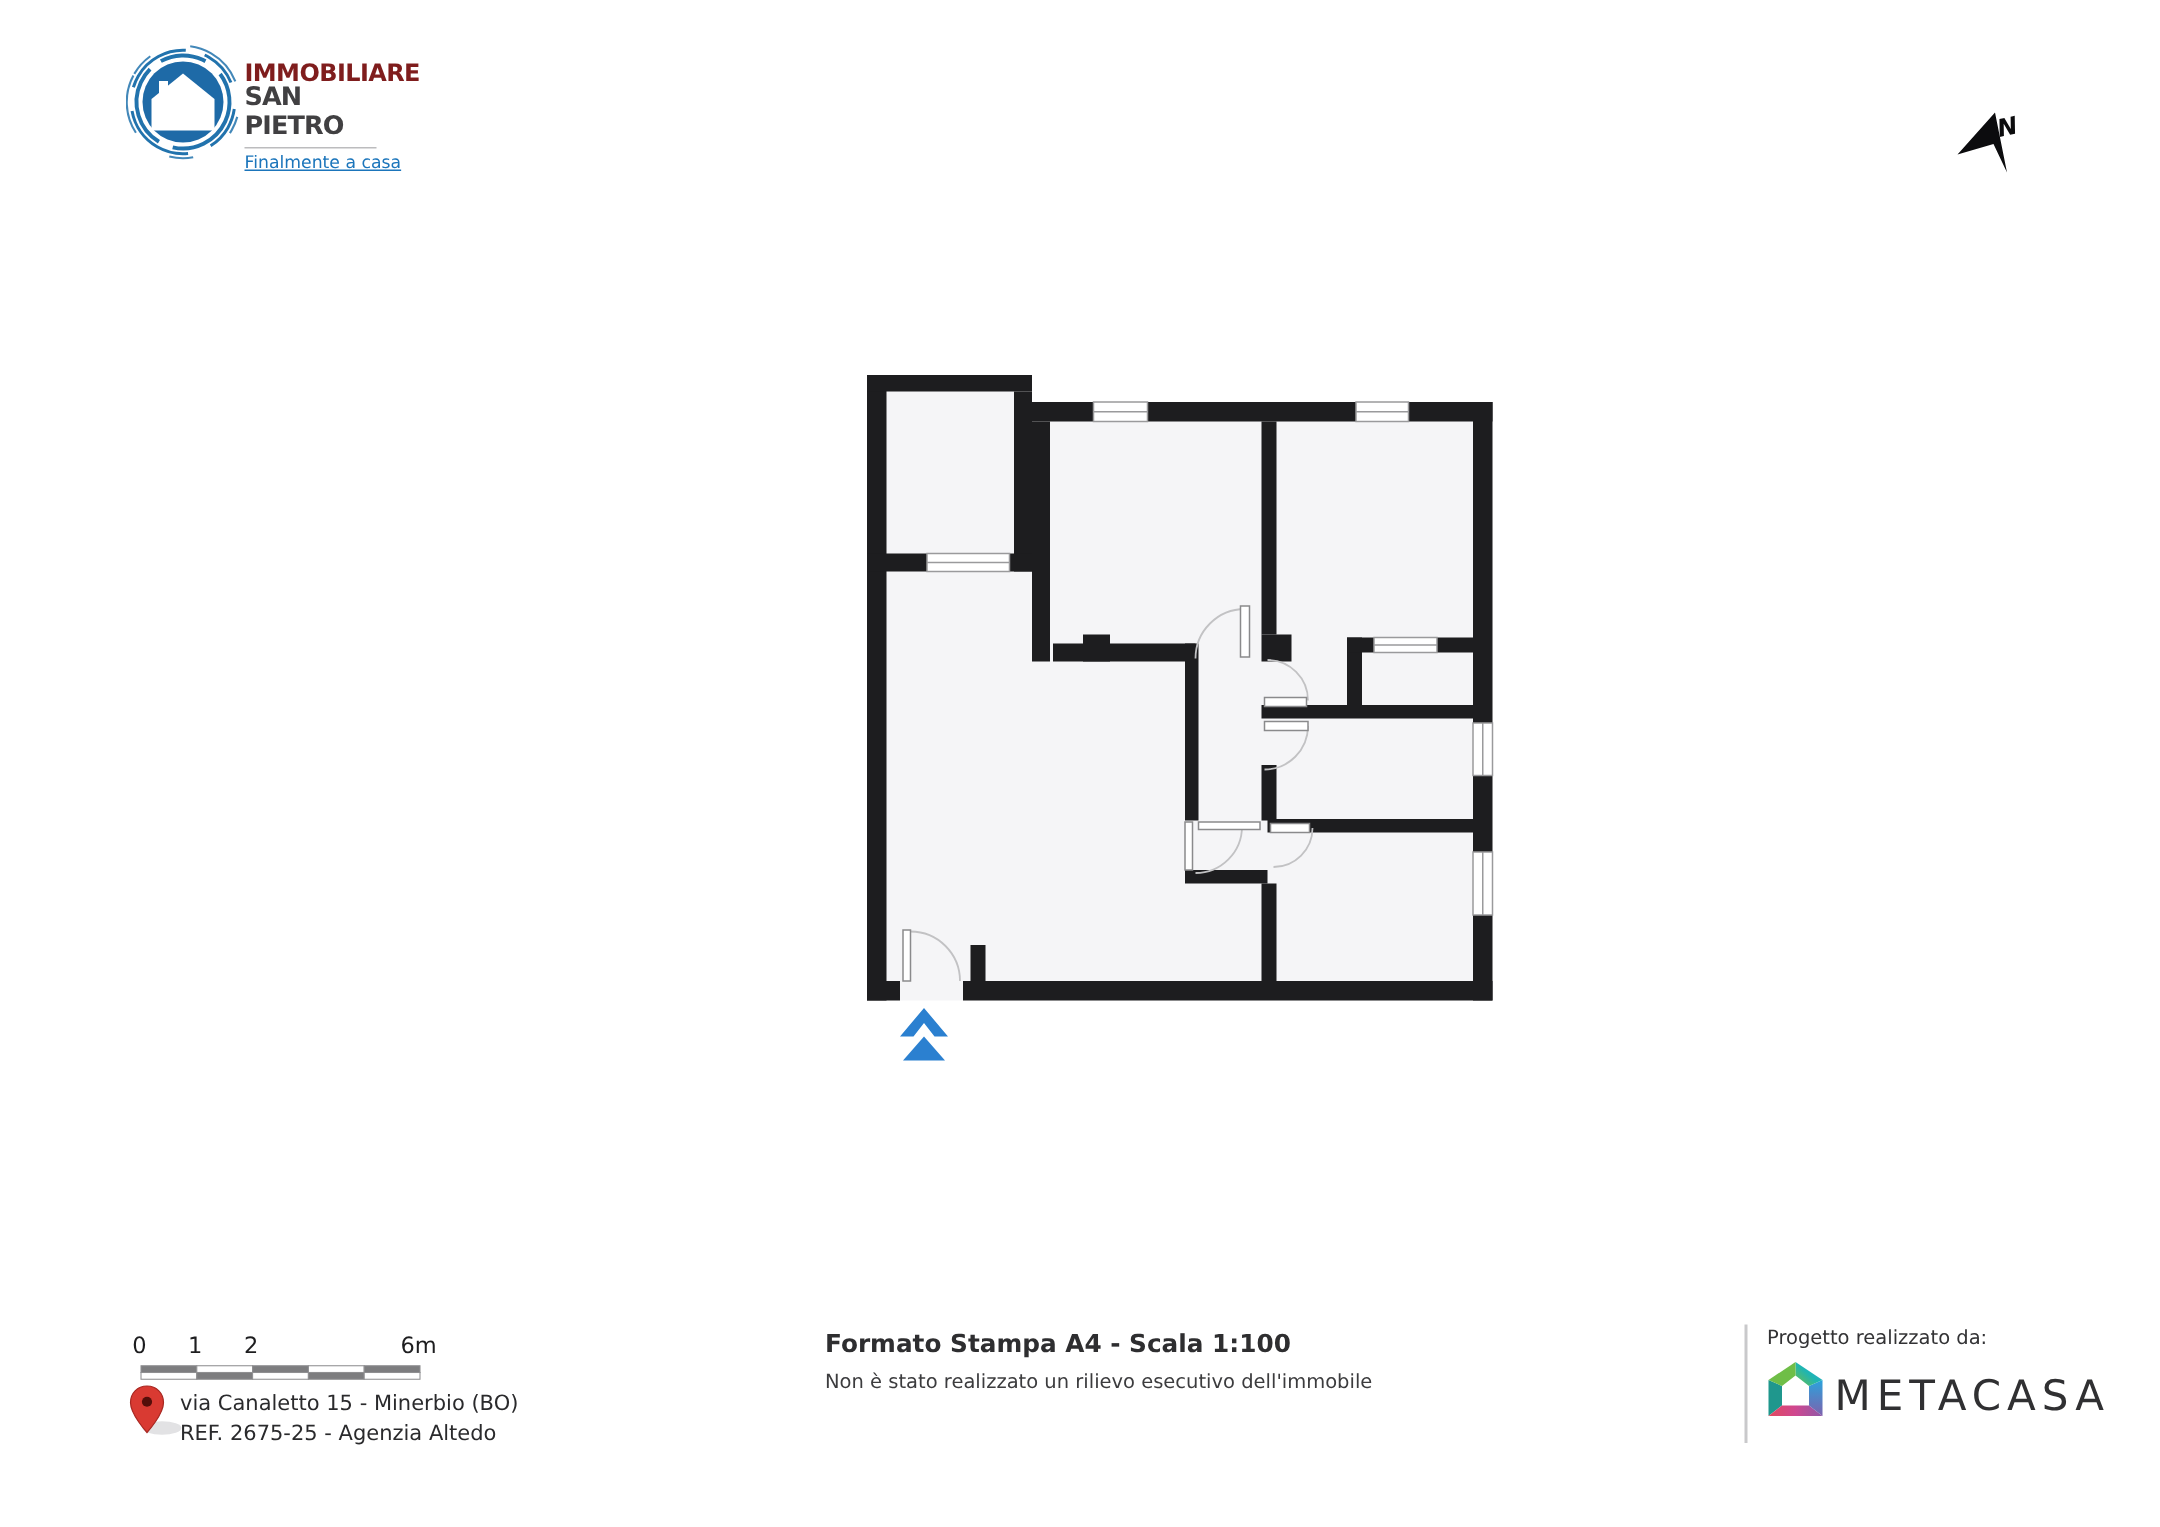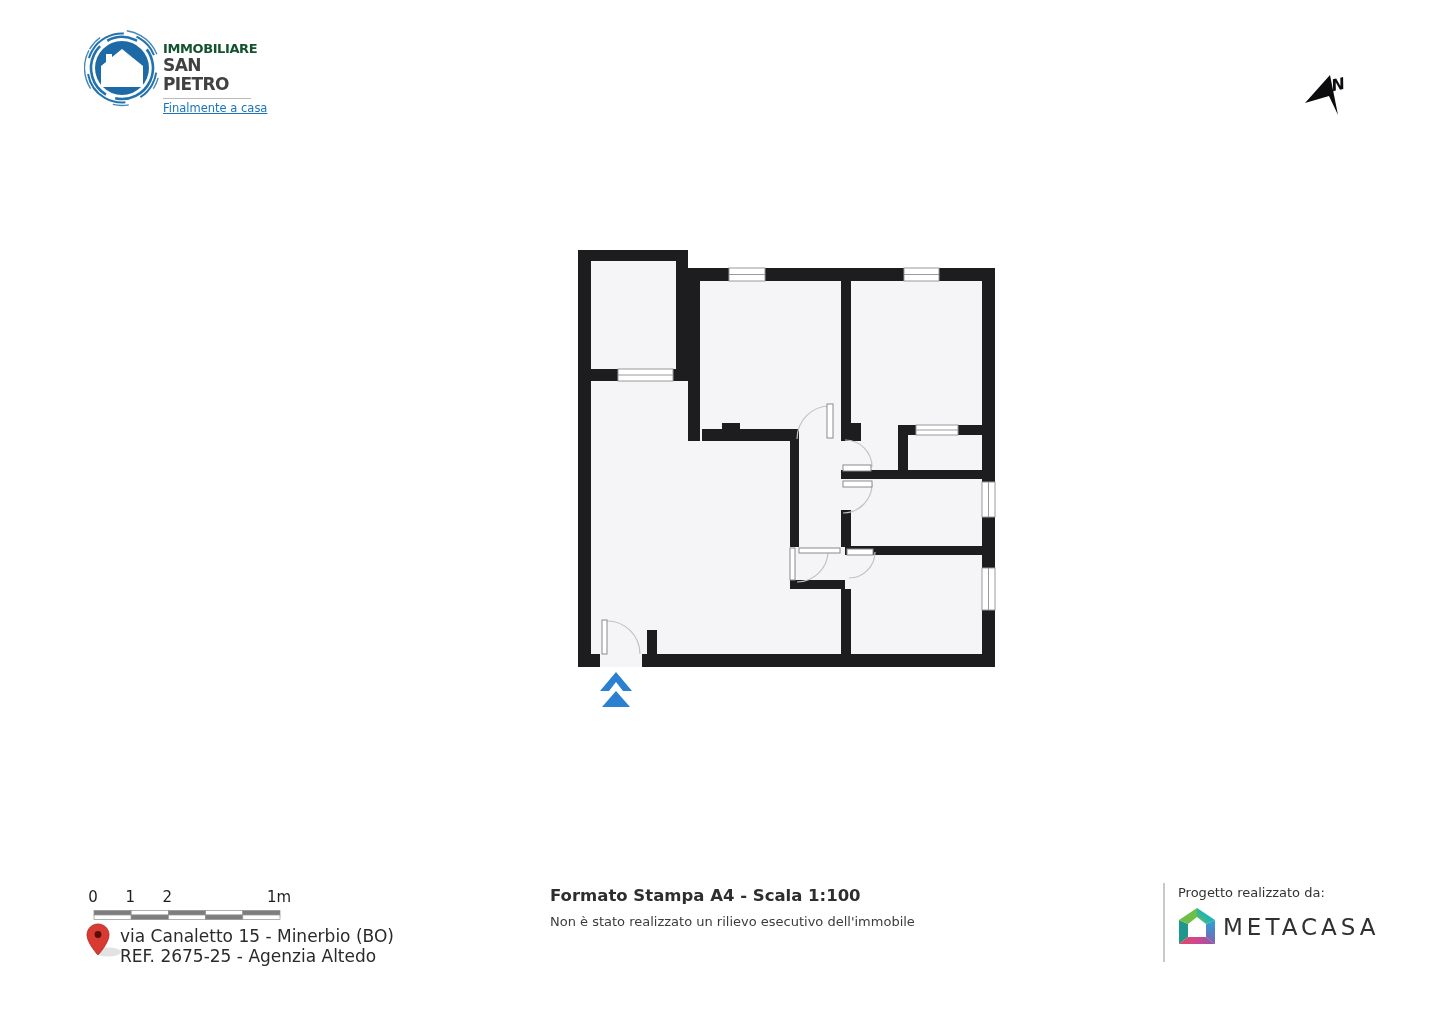--- a/index.html
+++ b/index.html
@@ -3,46 +3,46 @@
 <meta charset="utf-8">
 <style>
   html,body{margin:0;padding:0;background:#ffffff;}
   body{width:1440px;height:1018px;position:relative;overflow:hidden;
        font-family:"DejaVu Sans","Liberation Sans",sans-serif;color:#2f2f31;}
   .abs{position:absolute;}
 
   
   #brand{left:84px;top:28px;width:260px;height:84px;}
   #brand-text{left:163px;top:42px;width:96px;}
-  .brand-line1{font-size:13px;font-weight:bold;color:#14532d;letter-spacing:-0.4px;line-height:14px;}
+  .brand-line1{font-size:16px;font-weight:bold;color:#7f1d1d;letter-spacing:-0.4px;line-height:14px;}
   .brand-line2{font-size:17px;font-weight:bold;color:#414042;letter-spacing:-0.6px;line-height:19px;}
   .brand-sep{border:none;border-top:1px solid #bcbcbe;margin:4px 0 3px 0;width:88px;}
   .brand-tagline{font-size:11.5px;color:#1b75bb;line-height:12px;white-space:nowrap;text-decoration:underline;}
 
   #north{left:1295px;top:58px;width:70px;height:70px;}
 
   
   #plan-wrap{left:575px;top:245px;width:425px;height:470px;}
 
   
   #scalebar-labels{left:0;top:888px;width:320px;height:15px;}
   .scale-label{position:absolute;top:0;font-size:15px;color:#1d1d1f;transform:translateX(-50%);}
   #scalebar{left:93px;top:905px;width:187px;height:10px;}
   #pin{left:82px;top:922px;width:48px;height:40px;}
-  #address{left:120px;top:927px;font-size:17px;line-height:19.5px;color:#2a2a2c;}
+  #address{left:120px;top:927px;font-size:14px;line-height:19.5px;color:#2a2a2c;}
 
   #print-info{right:290px;top:886px;width:600px;}
   #print-title{font-size:16.5px;font-weight:bold;color:#2e2e30;margin:0 0 10px 0;}
   .disclaimer-line{font-size:13px;color:#3c3c3e;line-height:13.5px;}
 
   #footer-divider{left:1163px;top:883px;width:2px;height:79px;background:#c9c9cb;}
 
   #credits-label{left:1178px;top:885px;font-size:13px;color:#333335;}
   #metacasa-logo{left:1175px;top:905px;width:44px;height:46px;}
-  #metacasa-name{left:1223px;top:914px;font-size:23px;letter-spacing:4px;color:#303032;}
+  #metacasa-name{left:1223px;top:914px;font-size:28px;letter-spacing:4px;color:#303032;}
 </style>
 </head>
 <body>
 
 <div class="abs" id="brand">
   <svg width="84" height="80" viewBox="0 0 84 80">
     <circle cx="38" cy="40" r="27" fill="#1e6aa7"></circle>
     <circle cx="38" cy="40" r="31" fill="none" stroke="#2273ad" stroke-width="2.6" stroke-dasharray="42 10 56 9 31 13" transform="rotate(25 38 40)"></circle>
     <circle cx="38" cy="40" r="34.5" fill="none" stroke="#2273ad" stroke-width="2" stroke-dasharray="30 16 46 13 26 18" transform="rotate(120 38 40)"></circle>
     <circle cx="38" cy="40" r="37.5" fill="none" stroke="#2273ad" stroke-width="1.4" stroke-dasharray="16 28 40 24 12 30" transform="rotate(210 38 40)" opacity="0.85"></circle>
@@ -118,21 +118,21 @@
       <rect x="790" y="548" width="5" height="32" fill="#ffffff" stroke="#8a8a8c" stroke-width="1"></rect>
       <rect x="799" y="548" width="41" height="5" fill="#ffffff" stroke="#8a8a8c" stroke-width="1"></rect>
       <path d="M 616,672 L 632,691 L 623,691 L 616,682 L 609,691 L 600,691 Z" fill="#2b80d0"></path>
       <path d="M 616,691 L 630,707 L 602,707 Z" fill="#2b80d0"></path>
     </svg></div>
 
 <div class="abs" id="scalebar-labels">
     <div class="scale-label" style="left: 93px;">0</div>
     <div class="scale-label" style="left: 130.2px;">1</div>
     <div class="scale-label" style="left: 167.4px;">2</div>
-    <div class="scale-label" style="left: 279px;">1m</div>
+    <div class="scale-label" style="left: 279px;">6m</div>
   </div>
 <div class="abs" id="scalebar"><svg width="188" height="10">
       <rect x="1" y="0.5" width="37.2" height="4.5" fill="#7d7d7f" stroke="#8f8f91" stroke-width="0.7"></rect>
       <rect x="1" y="5" width="37.2" height="4.5" fill="#ffffff" stroke="#8f8f91" stroke-width="0.7"></rect>
       <rect x="38.2" y="0.5" width="37.2" height="4.5" fill="#ffffff" stroke="#8f8f91" stroke-width="0.7"></rect>
       <rect x="38.2" y="5" width="37.2" height="4.5" fill="#7d7d7f" stroke="#8f8f91" stroke-width="0.7"></rect>
       <rect x="75.4" y="0.5" width="37.2" height="4.5" fill="#7d7d7f" stroke="#8f8f91" stroke-width="0.7"></rect>
       <rect x="75.4" y="5" width="37.2" height="4.5" fill="#ffffff" stroke="#8f8f91" stroke-width="0.7"></rect>
       <rect x="112.60000000000001" y="0.5" width="37.2" height="4.5" fill="#ffffff" stroke="#8f8f91" stroke-width="0.7"></rect>
       <rect x="112.60000000000001" y="5" width="37.2" height="4.5" fill="#7d7d7f" stroke="#8f8f91" stroke-width="0.7"></rect>

